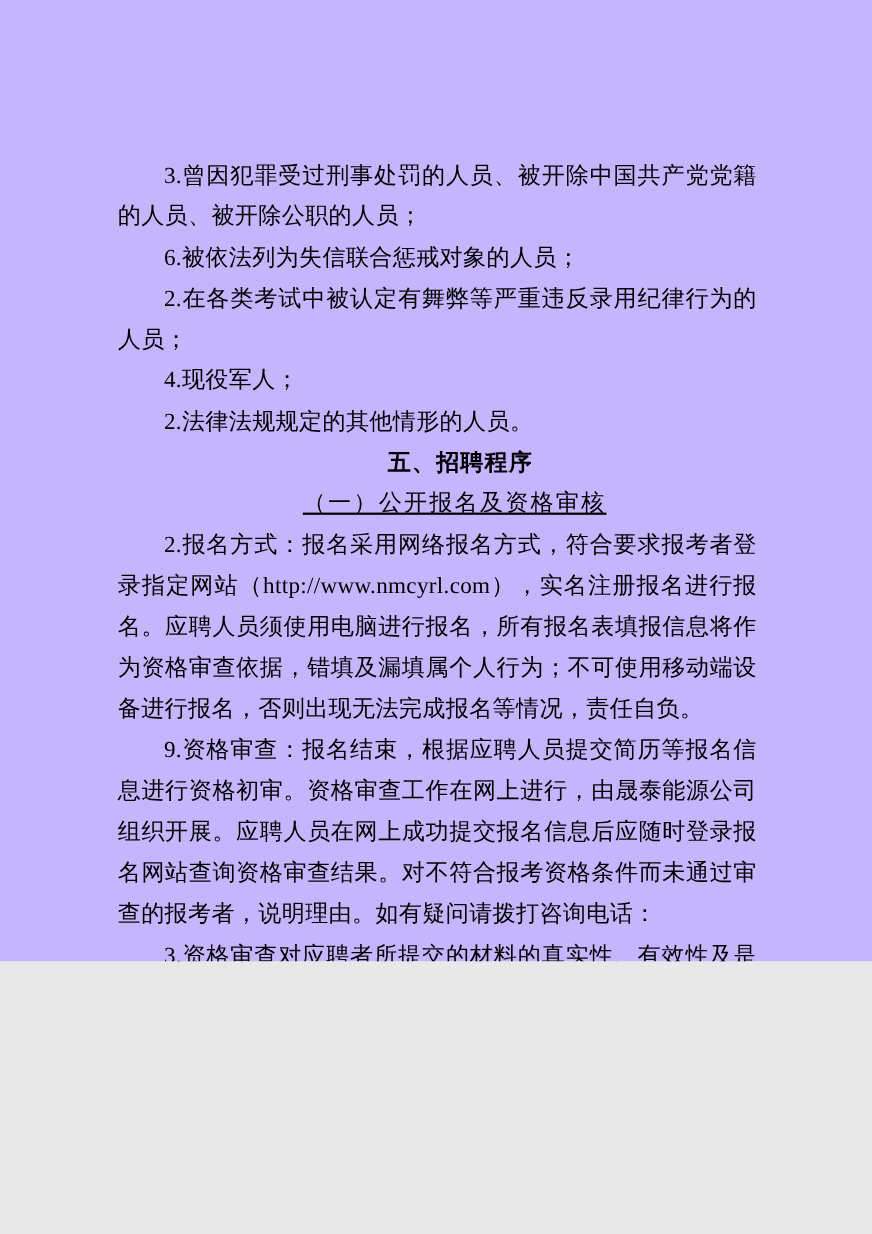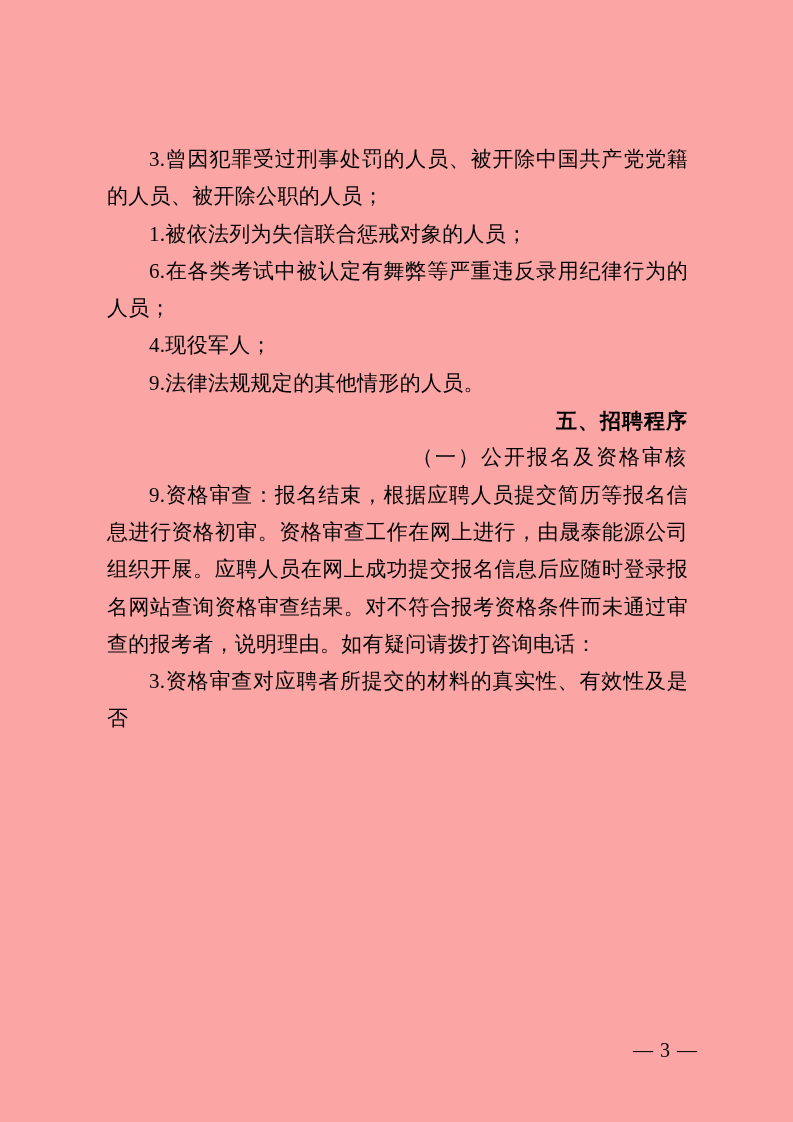--- a/index.html
+++ b/index.html
@@ -3,23 +3,23 @@
   <meta charset="utf-8">
   <style>
     html, body {
       margin: 0;
       padding: 0;
       background: #e8e8e8;
     }
     .page {
       position: relative;
       width: 793px;
-      height: 1122px;
+      height: 874px;
       margin: 0 auto;
-      background: #fca5a5;
+      background: #c4b5fd;
       color: #000000;
       font-family: "Liberation Serif", "DejaVu Serif", serif;
       overflow: hidden;
     }
     .content {
       position: absolute;
       left: 107px;
       top: 141px;
       width: 581px;
     }
@@ -30,46 +30,48 @@
       text-align: justify;
       text-justify: inter-ideograph;
       text-indent: 2em;
       letter-spacing: 0.3px;
       word-break: break-all;
     }
     .para.heading-hei {
       font-weight: 700;
       font-family: "Liberation Sans", "DejaVu Sans", sans-serif;
       letter-spacing: 1px;
-      text-align: right;
+      text-align: center;
     }
     .para.heading-kai {
       text-indent: 1.5em;
       letter-spacing: 2px;
-      text-align: right;
+      text-align: center;
+      text-decoration: underline;
     }
     .page-number {
       position: absolute;
       top: 1036px;
       right: 95px;
       font-size: 20px;
       line-height: 28px;
       letter-spacing: 1px;
       font-family: "Liberation Serif", "DejaVu Serif", serif;
     }
   </style>
 </head>
 <body>
 
 <div class="page">
   <div class="content">
     <p class="para">3.曾因犯罪受过刑事处罚的人员、被开除中国共产党党籍的人员、被开除公职的人员；</p>
-    <p class="para">1.被依法列为失信联合惩戒对象的人员；</p>
-    <p class="para">6.在各类考试中被认定有舞弊等严重违反录用纪律行为的人员；</p>
+    <p class="para">6.被依法列为失信联合惩戒对象的人员；</p>
+    <p class="para">2.在各类考试中被认定有舞弊等严重违反录用纪律行为的人员；</p>
     <p class="para">4.现役军人；</p>
-    <p class="para">9.法律法规规定的其他情形的人员。</p>
+    <p class="para">2.法律法规规定的其他情形的人员。</p>
     <p class="para heading-hei">五、招聘程序</p>
     <p class="para heading-kai">（一）公开报名及资格审核</p>
+    <p class="para">2.报名方式：报名采用网络报名方式，符合要求报考者登录指定网站（http://www.nmcyrl.com），实名注册报名进行报名。应聘人员须使用电脑进行报名，所有报名表填报信息将作为资格审查依据，错填及漏填属个人行为；不可使用移动端设备进行报名，否则出现无法完成报名等情况，责任自负。</p>
     <p class="para">9.资格审查：报名结束，根据应聘人员提交简历等报名信息进行资格初审。资格审查工作在网上进行，由晟泰能源公司组织开展。应聘人员在网上成功提交报名信息后应随时登录报名网站查询资格审查结果。对不符合报考资格条件而未通过审查的报考者，说明理由。如有疑问请拨打咨询电话：</p>
     <p class="para">3.资格审查对应聘者所提交的材料的真实性、有效性及是否</p>
   </div>
   <div class="page-number">— 3 —</div>
 </div>
 
 </body></html>

